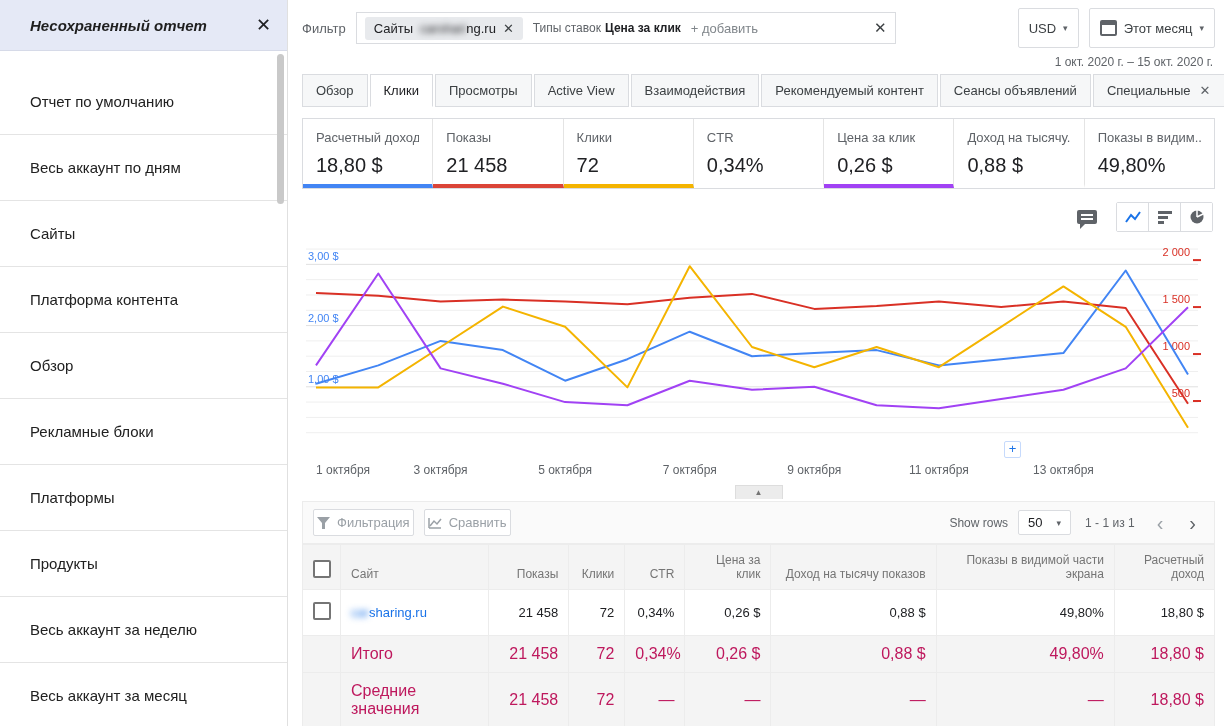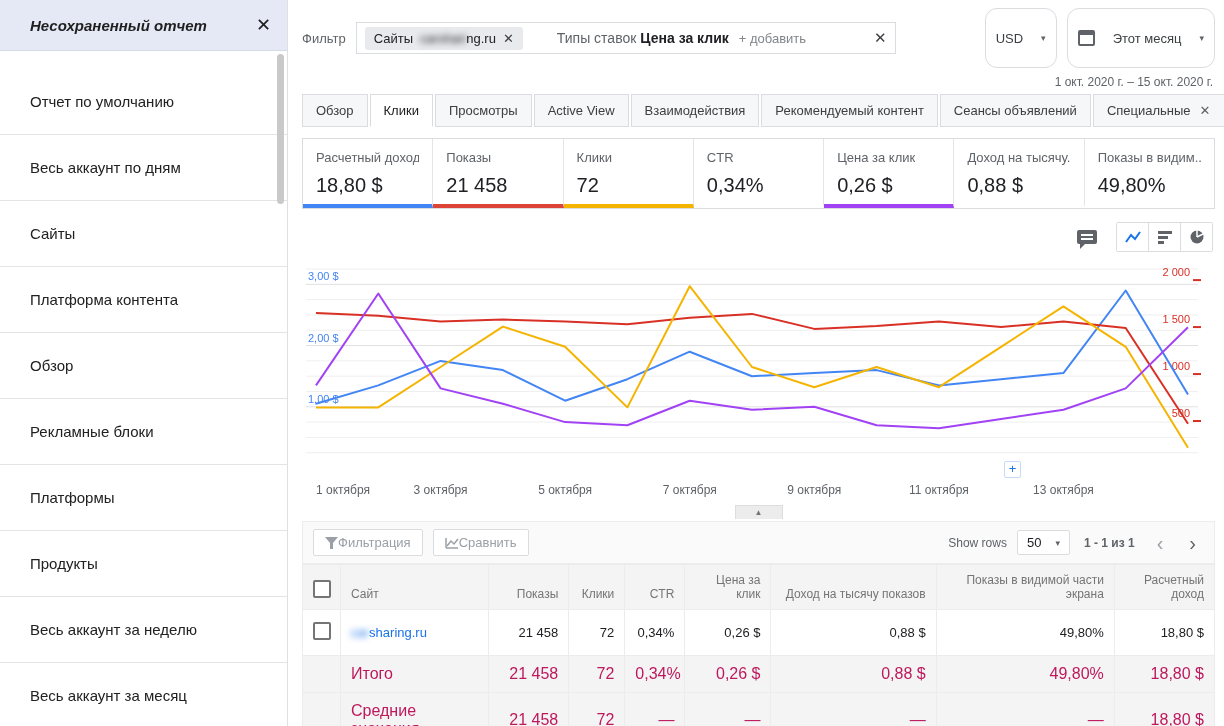--- a/index.html
+++ b/index.html
@@ -18,26 +18,26 @@
 
   
   .main{flex:1;padding:8px 9px 0 14px;box-sizing:border-box;display:flex;flex-direction:column;background:#fff;overflow:hidden;}
 
   .filter-row{display:flex;align-items:center;gap:10px;}
   .filter-label{font-size:13px;color:#5f6368;}
   .chips-box{display:flex;align-items:center;gap:10px;border:1px solid #dadce0;background:#fff;height:32px;box-sizing:border-box;padding:0 8px;width:540px;}
   .chip{display:flex;align-items:center;gap:7px;background:#e8eaed;border-radius:3px;padding:4px 9px;font-size:13px;color:#202124;}
   .chip .x{font-size:13px;color:#3c4043;cursor:pointer;}
   .blur{filter:blur(3px);}
-  .chip2{font-size:14px;color:#5f6368;white-space:nowrap;margin-left:24px;}
+  .chip2{font-size:12px;color:#5f6368;white-space:nowrap;}
   .chip2 .val{color:#202124;font-weight:bold;margin-left:4px;}
   .add-ph{flex:1;color:#80868b;font-size:13px;}
   .box-x{color:#3c4043;font-size:15px;cursor:pointer;}
   .spacer{flex:1;}
-  .dd{display:flex;align-items:center;gap:18px;border:1px solid #dadce0;border-radius:12px;background:#fff;height:30px;padding:14px 10px;font-size:13px;color:#3c4043;cursor:pointer;white-space:nowrap;}
+  .dd{display:flex;align-items:center;gap:7px;border:1px solid #dadce0;border-radius:2px;background:#fff;height:30px;padding:4px 10px;font-size:13px;color:#3c4043;cursor:pointer;white-space:nowrap;}
   .caret{font-size:9px;color:#5f6368;}
   .cal{width:13px;height:12px;border:2px solid #5f6368;border-radius:2px;position:relative;}
   .cal:before{content:'';position:absolute;left:0;right:0;top:0;height:3px;background:#5f6368;}
 
   .date-range{text-align:right;font-size:12px;color:#5f6368;margin:7px 2px 5px 0;}
 
   .tabs{display:flex;align-items:flex-end;}
   .tab{border:1px solid #dadce0;background:#f6f7f8;padding:8px 13px;font-size:13px;color:#3c4043;margin-right:2px;cursor:pointer;display:flex;align-items:center;gap:9px;white-space:nowrap;}
   .tab.active{background:#fff;border-bottom-color:#fff;color:#202124;}
   .tab .x{font-size:13px;color:#5f6368;}
@@ -61,24 +61,24 @@
   .icon-btn:last-child{border-right:none;}
 
   .chart-wrap{position:relative;margin-top:2px;}
   .zoom-plus{position:absolute;left:702px;top:203px;width:15px;height:15px;border:1px solid #c6dafc;background:#fff;color:#1a73e8;font-size:13px;line-height:14px;text-align:center;cursor:pointer;border-radius:2px;}
   svg text{font-family:"Liberation Sans","DejaVu Sans",sans-serif;}
 
   .collapse-row{display:flex;justify-content:center;margin:0 0 2px;}
   .collapse-btn{width:46px;height:13px;background:#ececec;border:1px solid #dddddd;border-bottom:none;display:flex;align-items:center;justify-content:center;font-size:8px;color:#757575;cursor:pointer;}
 
   .table-toolbar{display:flex;align-items:center;gap:10px;background:#fafafa;border:1px solid #ececec;padding:7px 10px;}
-  .tb-btn{display:flex;align-items:center;border:1px solid #dadce0;border-radius:2px;background:#fff;color:#9aa0a6;font-size:13px;padding:5px 11px;cursor:pointer;}
+  .tb-btn{display:flex;align-items:center;gap:7px;border:1px solid #dadce0;border-radius:2px;background:#fff;color:#9aa0a6;font-size:13px;padding:5px 3px;cursor:pointer;}
   .rows-label{font-size:12px;color:#5f6368;margin-left:auto;}
   .rows-dd{display:flex;align-items:center;gap:14px;border:1px solid #dadce0;border-radius:2px;background:#fff;padding:4px 9px;font-size:13px;color:#202124;cursor:pointer;}
-  .range{font-size:12px;color:#5f6368;margin:0 4px;font-weight:bold;}
+  .range{font-size:12px;color:#5f6368;margin:0 4px;}
   .pg{font-size:20px;color:#9aa0a6;padding:0 8px;cursor:pointer;line-height:1;}
   .pg.next{color:#5f6368;}
 
   table{width:100%;border-collapse:collapse;table-layout:fixed;font-size:13px;}
   th,td{border:1px solid #ececec;box-sizing:border-box;}
   thead th{background:#f4f4f4;color:#757575;font-weight:normal;font-size:12px;text-align:right;vertical-align:bottom;padding:8px 10px;}
   th.site{text-align:left;}
   tbody td{background:#fff;text-align:right;padding:15px 10px;color:#202124;}
   td.site{text-align:left;}
   .link{color:#1a73e8;cursor:pointer;}

